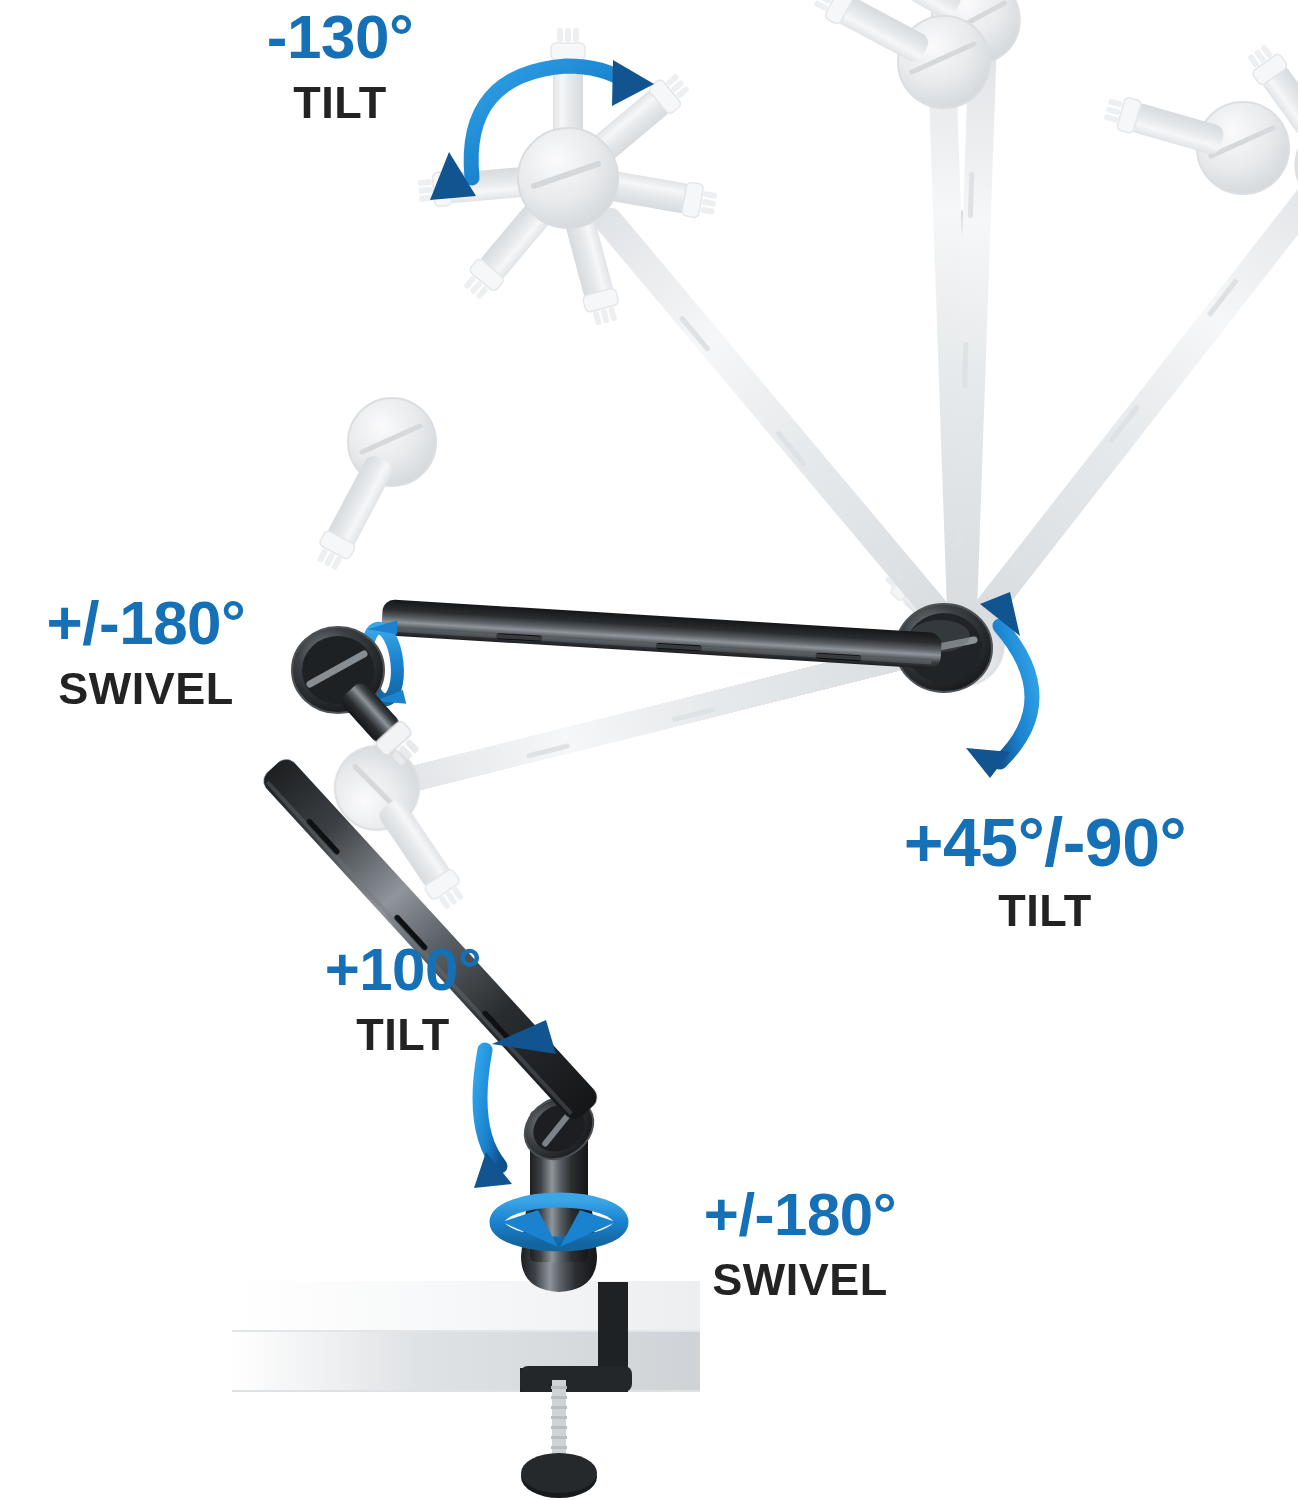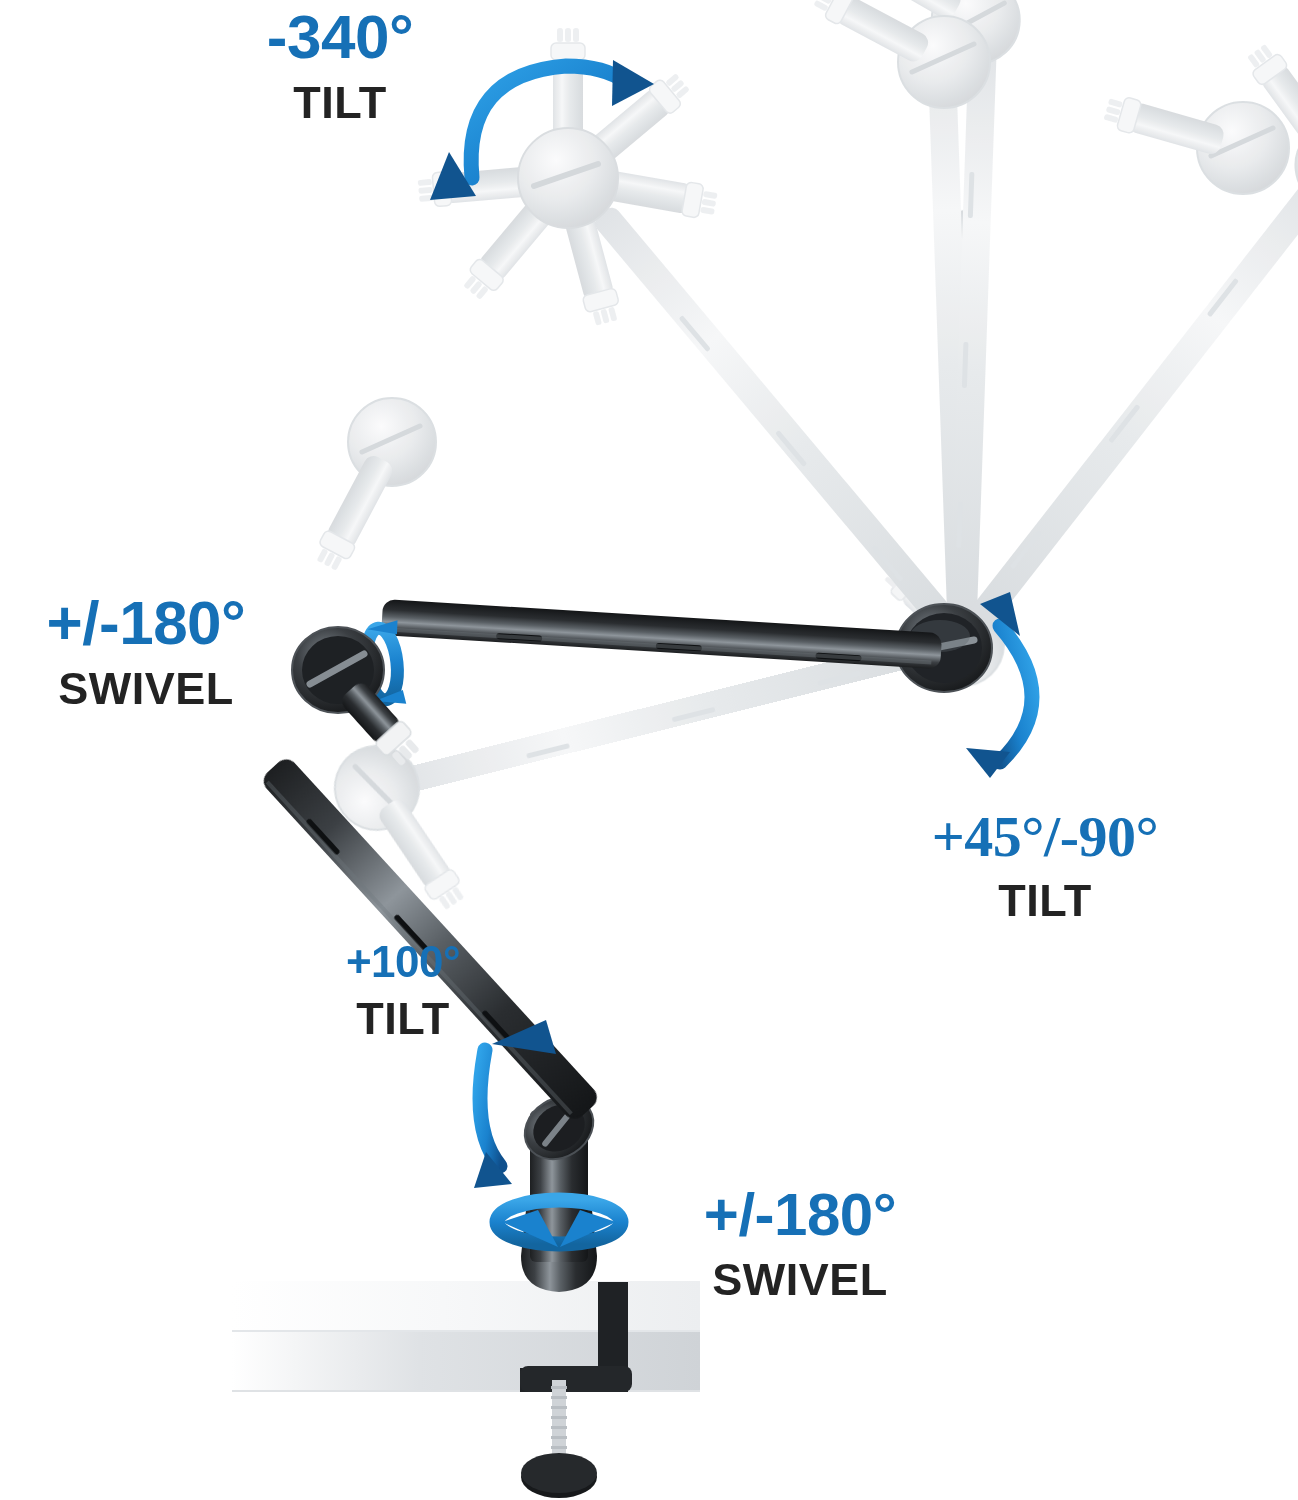--- a/index.html
+++ b/index.html
@@ -49,25 +49,25 @@
   
   #callout-tilt-240 { left: 195px; top: 6px; width: 290px; }
   #callout-tilt-240 .value { font-size: 62px; }
   #callout-tilt-240 .axis  { font-size: 45px; }
 
   #callout-swivel-top { left: -4px; top: 592px; width: 300px; }
   #callout-swivel-top .value { font-size: 62px; }
   #callout-swivel-top .axis  { font-size: 45px; }
 
   #callout-tilt-4590 { left: 845px; top: 808px; width: 400px; }
-  #callout-tilt-4590 .value { font-size: 58px; font-family: Liberation Serif, serif; }
+  #callout-tilt-4590 .value { font-size: 68px; }
   #callout-tilt-4590 .axis  { font-size: 45px; }
 
   #callout-tilt-100 { left: 258px; top: 940px; width: 290px; }
-  #callout-tilt-100 .value { font-size: 44px; }
+  #callout-tilt-100 .value { font-size: 60px; }
   #callout-tilt-100 .axis  { font-size: 45px; }
 
   #callout-swivel-bottom { left: 640px; top: 1185px; width: 320px; }
   #callout-swivel-bottom .value { font-size: 60px; }
   #callout-swivel-bottom .axis  { font-size: 45px; }
 </style>
 </head>
 <body>
 
 <div id="stage">
@@ -377,21 +377,21 @@
     </g>
 
     <g>
       <ellipse cx="559" cy="1222" rx="62" ry="22" fill="none" stroke="url(#ringBlue)" stroke-width="15"></ellipse>
       <path d="M 558 1247 L 502 1222 L 538 1210 Z" fill="#1a82ce"></path>
       <path d="M 560 1247 L 616 1222 L 580 1210 Z" fill="#1a82ce"></path>
     </g>
   </svg>
 
   <div class="callout" id="callout-tilt-240">
-    <span class="value">-340°</span>
+    <span class="value">-130°</span>
     <span class="axis">TILT</span>
   </div>
 
   <div class="callout" id="callout-swivel-top">
     <span class="value">+/-180°</span>
     <span class="axis">SWIVEL</span>
   </div>
 
   <div class="callout" id="callout-tilt-4590">
     <span class="value">+45°/-90°</span>

